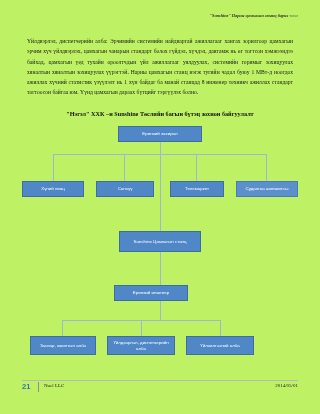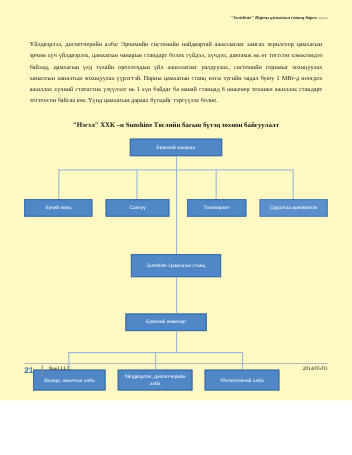--- a/index.html
+++ b/index.html
@@ -13,22 +13,22 @@
 
   body {
     font-family: "Liberation Serif", serif;
     color: #1a1a1a;
     position: relative;
   }
 
   .page {
     position: relative;
     width: 320px;
-    height: 364px;
-    background: #fef9c3;
+    height: 414px;
+    background: #bef264;
     padding: 0;
   }
 
   
   .doc-header {
     position: absolute;
     top: 14px;
     right: 22px;
     left: 22px;
     text-align: right;

